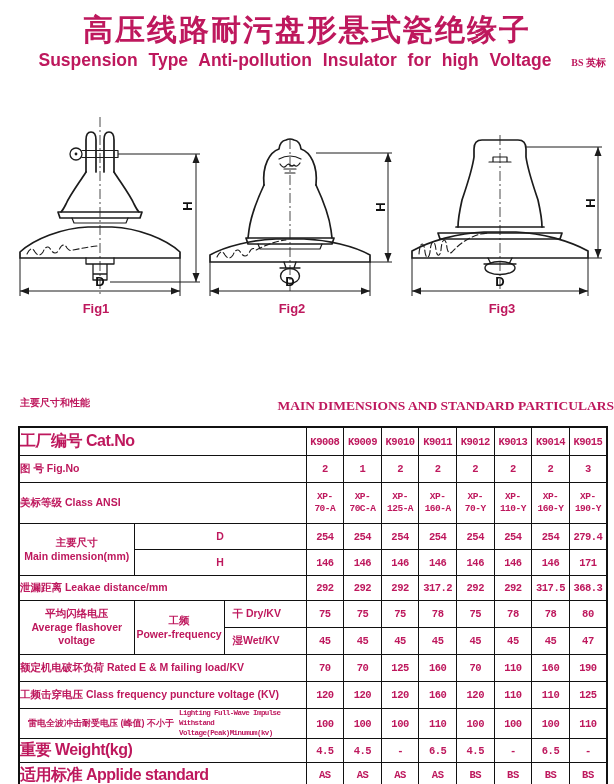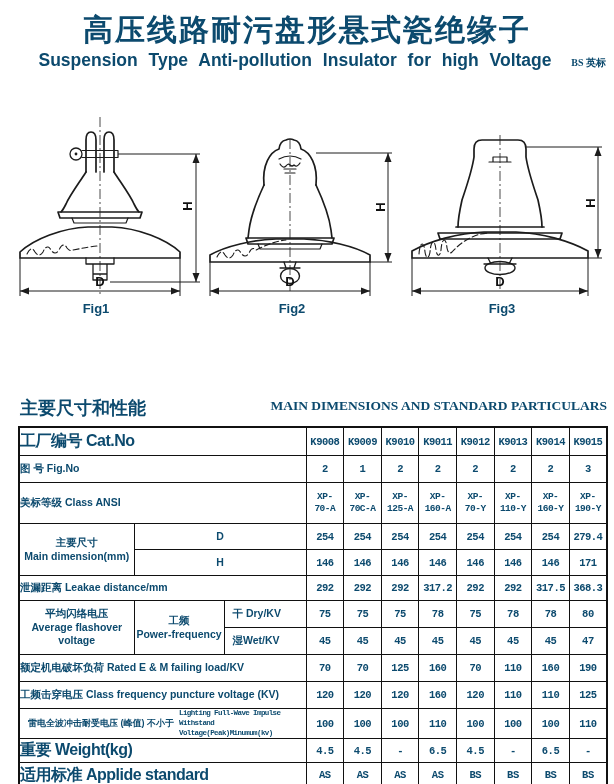--- a/index.html
+++ b/index.html
@@ -1,30 +1,30 @@
 <!DOCTYPE html>
 <html><head>
 <meta charset="utf-8">
 <style>
   html,body{margin:0;padding:0;background:#e8e8e8;}
   #page{position:relative;width:614px;height:784px;background:#ffffff;overflow:hidden;
-        font-family:"Liberation Sans",sans-serif;color:#0c4a6e;}
+        font-family:"Liberation Sans",sans-serif;color:#be185d;}
 
   
   .title-zh{position:absolute;top:10px;left:0;width:614px;text-align:center;
             font-size:30px;font-weight:bold;letter-spacing:2px;
             font-family:"DejaVu Sans",sans-serif;}
   .title-en{position:absolute;top:50px;left:0;width:590px;text-align:center;
             font-size:17.5px;font-weight:bold;word-spacing:6px;}
   .std-tag{position:absolute;top:56px;right:8px;font-size:10px;font-weight:bold;
            font-family:"Liberation Serif",serif;}
 
   
-  .sec-zh{position:absolute;top:396px;left:20px;font-size:18px;font-weight:bold;}
-  .sec-en{position:absolute;top:398px;right:7px;font-size:13.5px;font-weight:bold;
+  .sec-zh{position:absolute;top:396px;left:20px;font-size:10px;font-weight:bold;}
+  .sec-en{position:absolute;top:398px;right:0;font-size:13.5px;font-weight:bold;
           font-family:"Liberation Serif",serif;}
 
   
   #figs{position:absolute;top:105px;left:0;}
   .ln{fill:none;stroke:#1c1c1c;stroke-width:1.7;stroke-linecap:round;stroke-linejoin:round;}
   .dash{fill:none;stroke:#1c1c1c;stroke-width:1.1;stroke-dasharray:6 3;stroke-linecap:round;}
   .cl{fill:none;stroke:#1c1c1c;stroke-width:.8;stroke-dasharray:10 3 2 3;}
   .dim{fill:none;stroke:#1c1c1c;stroke-width:1;}
   .dimtxt{font:700 13px "Liberation Sans",sans-serif;fill:#111;}
   .fig-label{position:absolute;width:60px;text-align:center;font-size:13px;font-weight:bold;}

